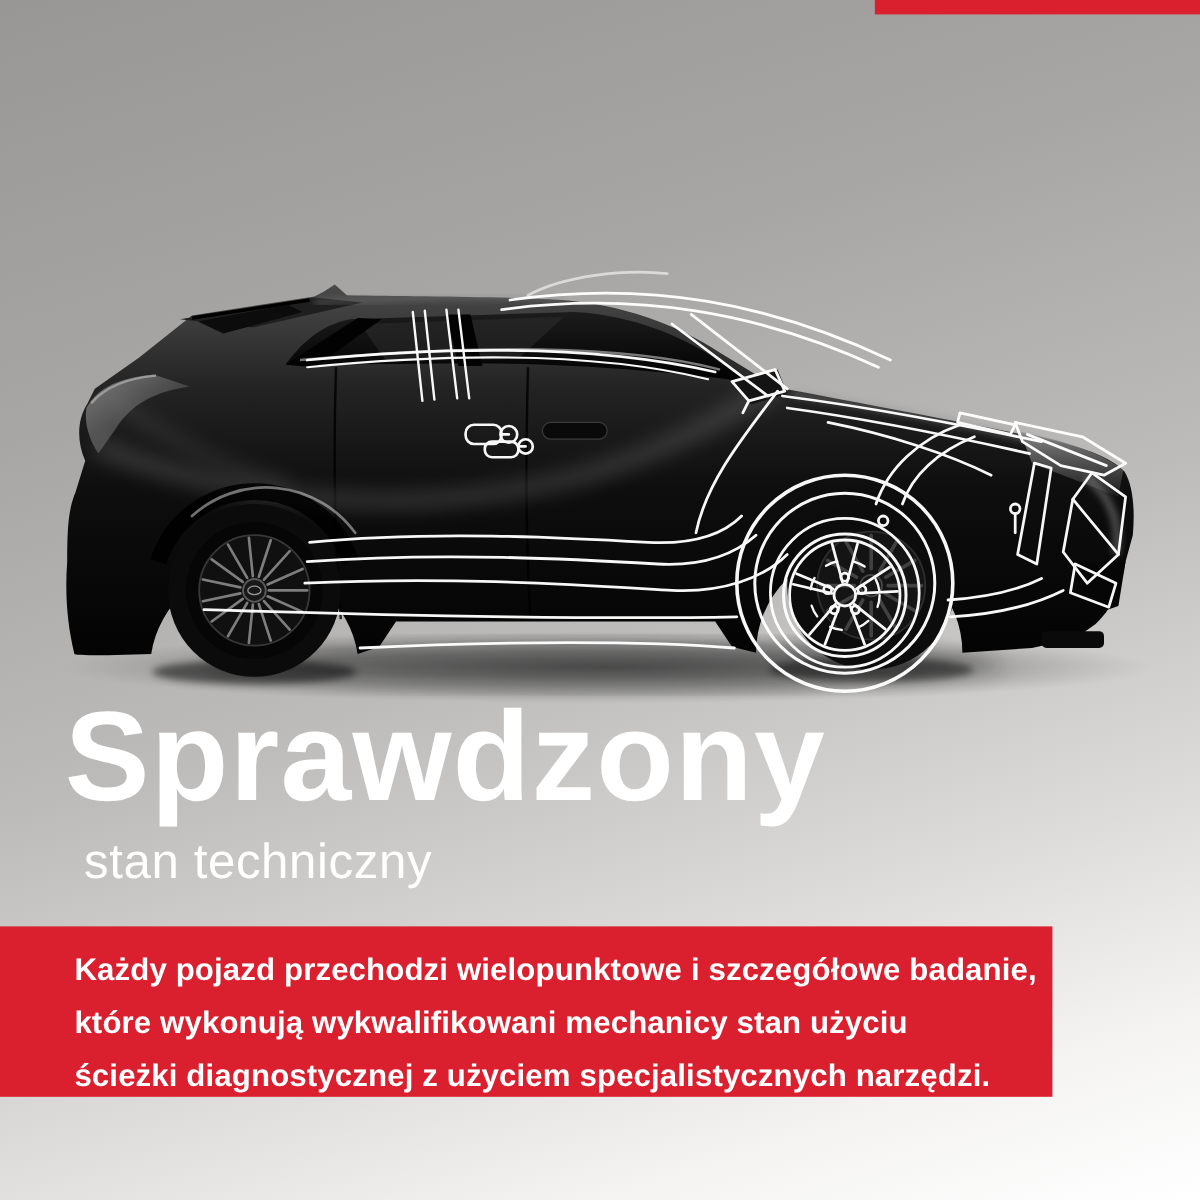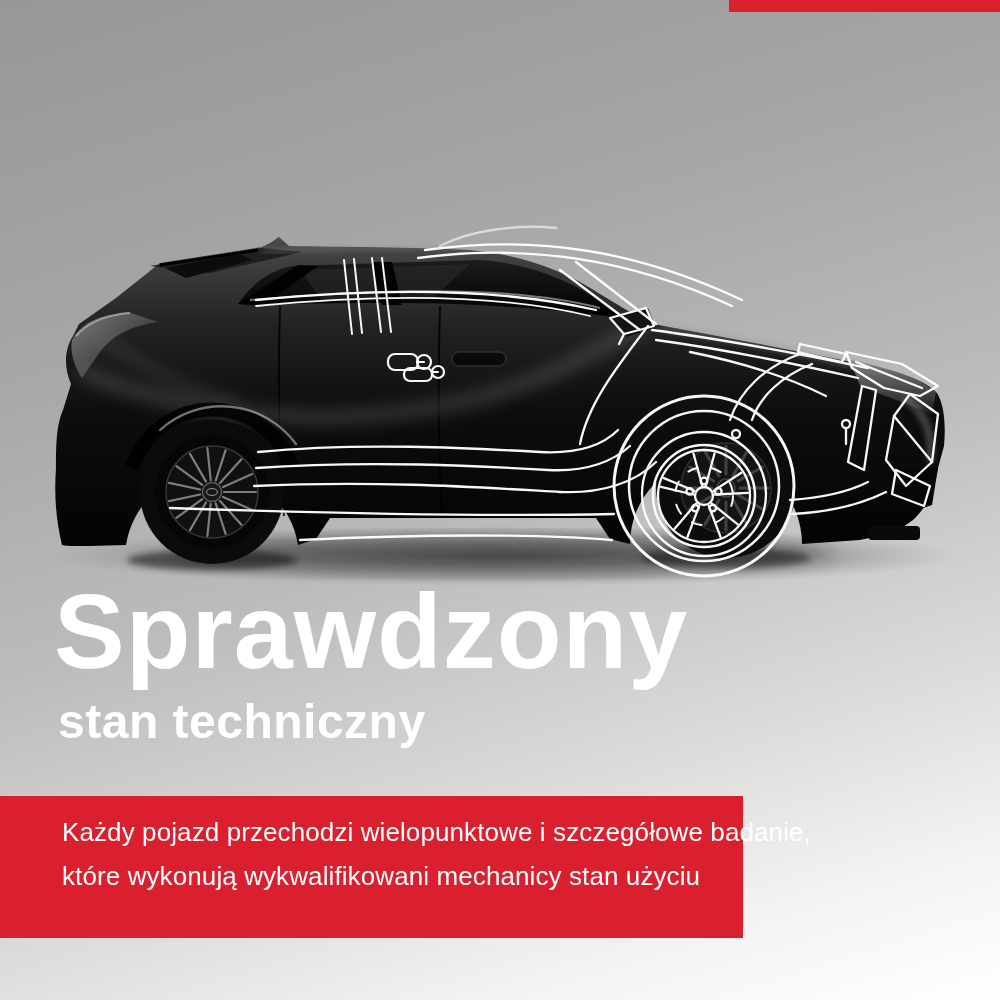--- a/index.html
+++ b/index.html
@@ -11,29 +11,29 @@
   .top-bar{
     position:absolute;left:729px;top:0;width:271px;height:12px;
     background:var(--accent-red,#da1f2e);
   }
   .car-wrap{position:absolute;left:0;top:0;width:1000px;height:1000px;}
   .headline{position:absolute;left:54px;top:578px;color:#ffffff;line-height:1;}
   .headline .title{
     font-size:106px;font-weight:700;letter-spacing:1px;margin:0;
   }
   .headline .subtitle{
-    font-size:48px;font-weight:700;letter-spacing:0.5px;margin:14px 0 0 4px;
+    font-size:41px;font-weight:400;letter-spacing:0.5px;margin:14px 0 0 16px;
   }
   .banner{
-    position:absolute;left:0;top:796px;width:743px;height:142px;
+    position:absolute;left:0;top:772px;width:877px;height:142px;
     background:var(--accent-red,#da1f2e);
     color:var(--banner-text,#ffffff);
     box-sizing:border-box;
     padding:14px 30px 0 62px;
-    font-size:26px;font-weight:400;line-height:44px;letter-spacing:0.1px;
+    font-size:26px;font-weight:700;line-height:44px;letter-spacing:0.1px;
   }
   .banner p{margin:0;white-space:nowrap;}
 </style>
 </head>
 <body>
 
 <div class="stage">
 
   <div class="top-bar"></div>
 
@@ -255,15 +255,16 @@
   </div>
 
   <div class="headline">
     <div class="title">Sprawdzony</div>
     <div class="subtitle">stan techniczny</div>
   </div>
 
   <div class="banner">
     <p>Każdy pojazd przechodzi wielopunktowe i szczegółowe badanie,</p>
     <p>które wykonują wykwalifikowani mechanicy stan użyciu</p>
+    <p>ścieżki diagnostycznej z użyciem specjalistycznych narzędzi.</p>
   </div>
 
 </div>
 
 </body></html>

